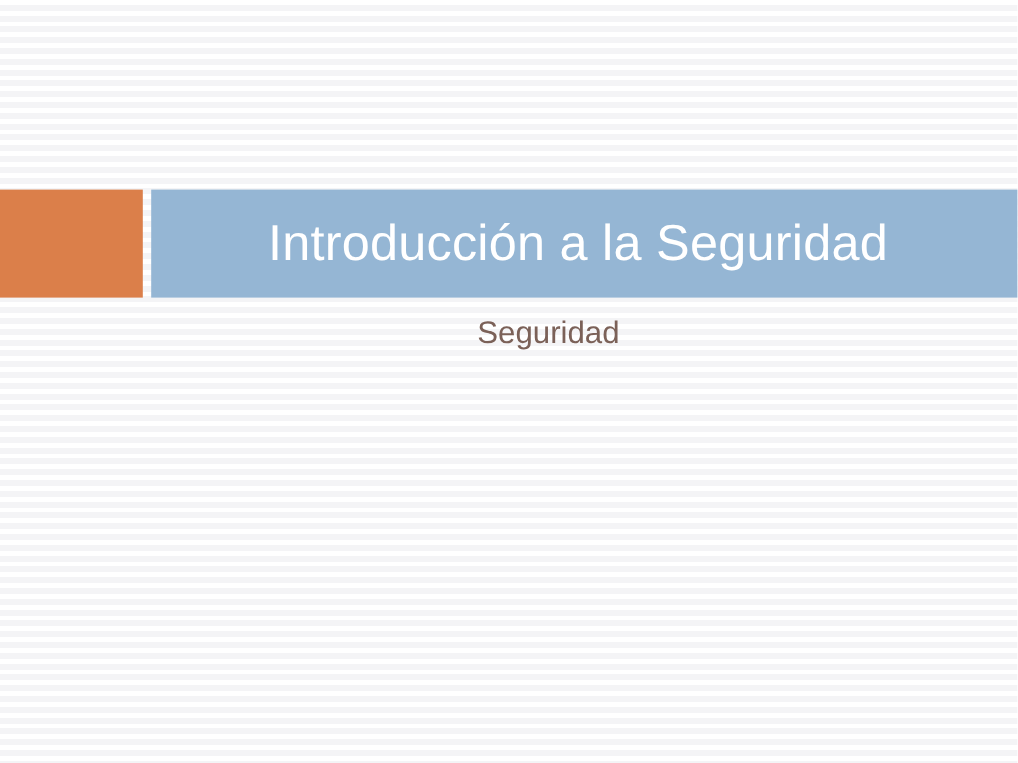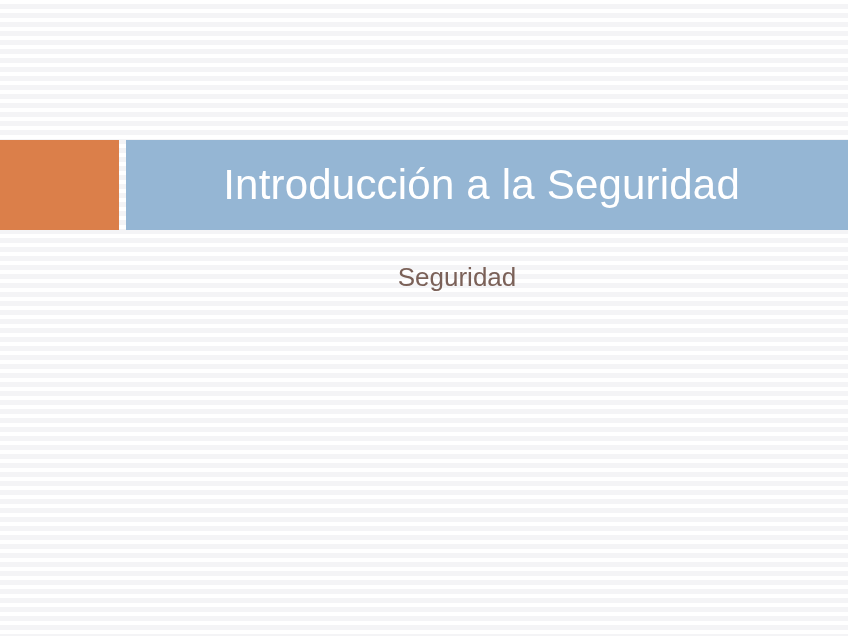--- a/index.html
+++ b/index.html
@@ -38,21 +38,21 @@
       #ffffff 4px,
       #f4f4f6 4px,
       #f4f4f6 9px
     );
   }
 
   
   .title-banner {
     position: absolute;
     left: 0;
-    top: 140px;
+    top: 158px;
     width: 848px;
     height: 90px;
   }
 
   .accent-block {
     position: absolute;
     left: 0;
     top: 0;
     width: 119px;
     height: 90px;

